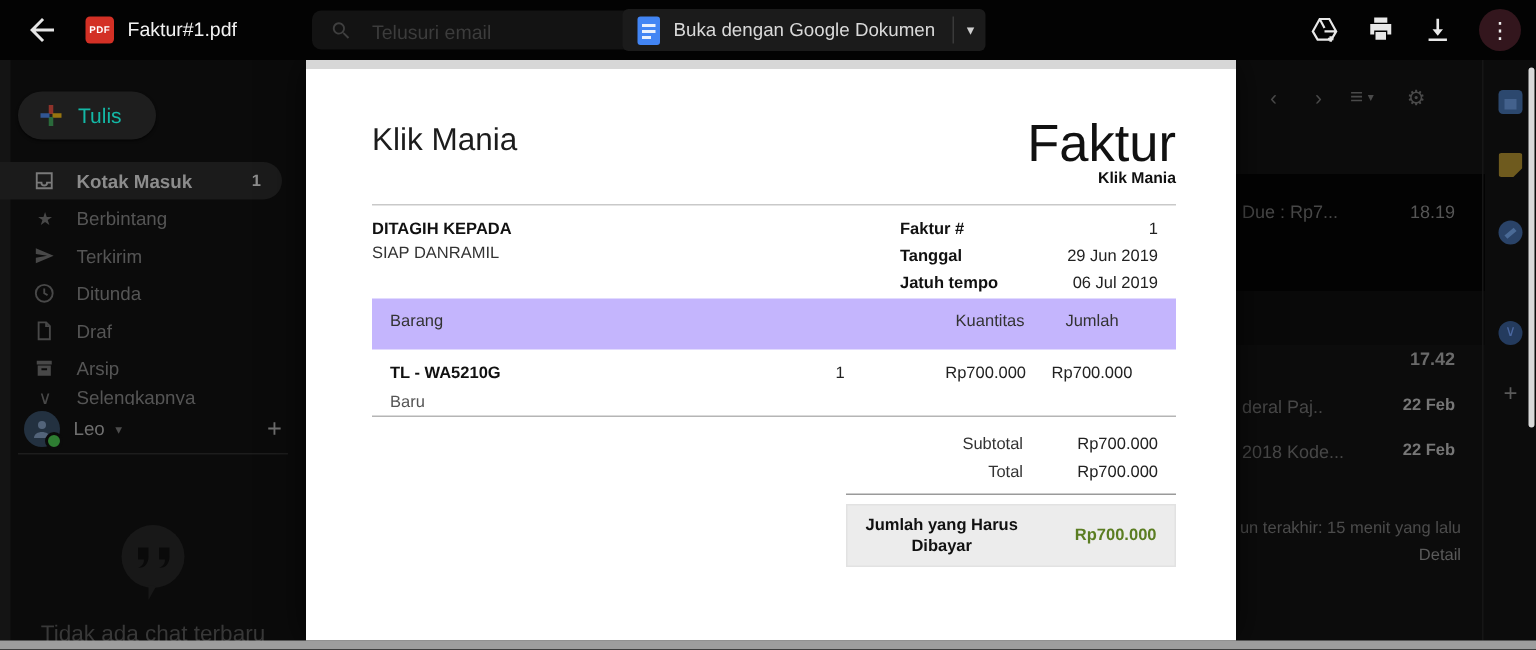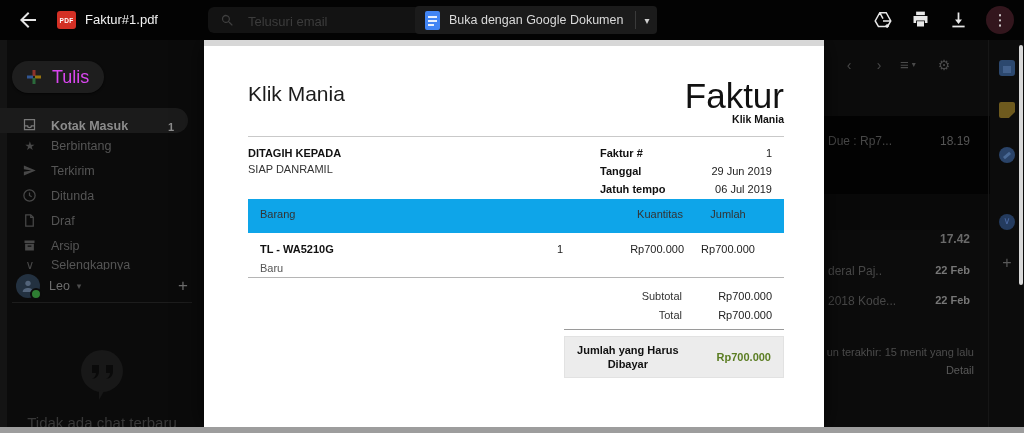--- a/index.html
+++ b/index.html
@@ -30,26 +30,26 @@
   .tb-ic{width:22px;height:22px;color:#e8e8e8;cursor:pointer;}
   .more-btn{width:28px;height:28px;border-radius:50%;background:#33161d;color:#efefef;display:flex;align-items:center;
             justify-content:center;font-size:15px;cursor:pointer;}
 
   
   .sidebar{position:absolute;left:0;top:40px;width:204px;bottom:6px;background:#0b0b0b;}
   .sidebar-edge{position:absolute;left:0;top:0;bottom:0;width:7px;background:#141414;}
   .compose{position:absolute;left:12px;top:21px;width:78px;height:32px;border-radius:16px;background:#1e1e1e;
            display:flex;align-items:center;padding-left:14px;cursor:pointer;box-shadow:0 1px 2px rgba(0,0,0,.6);}
   .compose .plus{width:16px;height:16px;opacity:.55;margin-right:10px;}
-  .compose .lbl{color:#d946ef;font-size:18px;}
+  .compose .lbl{color:#14b8a6;font-size:14px;}
   .menu{position:absolute;left:0;top:68px;right:16px;}
   .side-item{height:25px;display:flex;align-items:center;padding-left:22px;cursor:pointer;}
   .si-icon{width:16px;height:16px;color:#484848;font-size:12px;line-height:16px;text-align:center;margin-right:13px;flex:none;}
   .si-label{color:#555;font-size:12.5px;white-space:nowrap;}
-  .side-item.active{background:#1b1b1b;border-radius:0 14px 14px 0;align-items:flex-end;}
+  .side-item.active{background:#1b1b1b;border-radius:0 14px 14px 0;}
   .side-item.active .si-label{color:#8c8c8c;font-weight:bold;}
   .side-item.active .si-icon{color:#7a7a7a;}
   .si-badge{margin-left:auto;padding-right:14px;color:#8c8c8c;font-size:11px;font-weight:bold;}
   .side-item.clipped{height:10px;overflow:hidden;margin-top:2px;}
   .account-row{position:absolute;left:0;top:232px;right:0;height:28px;display:flex;align-items:center;padding:0 16px;}
   .avatar{width:24px;height:24px;border-radius:50%;background:#233140;position:relative;flex:none;}
   .avatar svg{position:absolute;left:4px;top:4px;color:#53647a;}
   .presence{position:absolute;right:-2px;bottom:-2px;width:8px;height:8px;border-radius:50%;background:#2e7d32;border:2px solid #0b0b0b;}
   .acct-name{color:#6f6f6f;font-size:12.5px;margin-left:9px;}
   .acct-caret{color:#4d4d4d;font-size:9px;margin-left:7px;}
@@ -65,21 +65,21 @@
   .inv{position:absolute;left:44px;right:40px;top:0;bottom:0;color:#222;}
   .inv-company{position:absolute;left:0;top:42px;font-size:21px;color:#1c1c1c;}
   .inv-title{position:absolute;right:0;top:36px;font-size:35px;color:#111;}
   .inv-sub{position:absolute;right:0;top:73px;font-size:10.5px;font-weight:bold;color:#111;}
   .hr1{position:absolute;left:0;right:0;top:96px;height:1px;background:#c9c9c9;}
   .billto-label{position:absolute;left:0;top:107px;font-size:11px;font-weight:bold;color:#111;}
   .billto-name{position:absolute;left:0;top:123px;font-size:11px;color:#333;}
   .meta-row{position:absolute;left:352px;right:0;display:flex;font-size:11px;}
   .meta-row .ml{font-weight:bold;color:#111;}
   .meta-row .mv{margin-left:auto;padding-right:12px;color:#222;}
-  .thead{position:absolute;left:0;right:0;top:159px;height:34px;background:#0ea5e9;display:flex;
+  .thead{position:absolute;left:0;right:0;top:159px;height:34px;background:#c4b5fd;display:flex;
          padding:9px 12px 0 12px;box-sizing:border-box;font-size:11px;color:#333;}
   .c-item{flex:1;} .c-qty{width:48px;text-align:center;word-break:break-all;line-height:1.25;}
   .c-price{width:100px;text-align:right;} .c-amt{width:88px;text-align:center;}
   .trow{position:absolute;left:0;right:0;top:197px;height:41px;border-bottom:1px solid #b5b5b5;display:flex;
         padding:6px 12px 0 12px;box-sizing:border-box;font-size:11px;}
   .trow .item-name{font-weight:bold;color:#111;}
   .trow .item-desc{margin-top:7px;color:#555;}
   .sumrow{position:absolute;left:0;right:0;display:flex;justify-content:flex-end;font-size:11px;}
   .sumrow .sl{color:#333;} .sumrow .sv{width:90px;text-align:right;padding-right:12px;color:#222;}
   .total-border{position:absolute;left:316px;right:0;top:289px;height:1px;background:#9a9a9a;}

